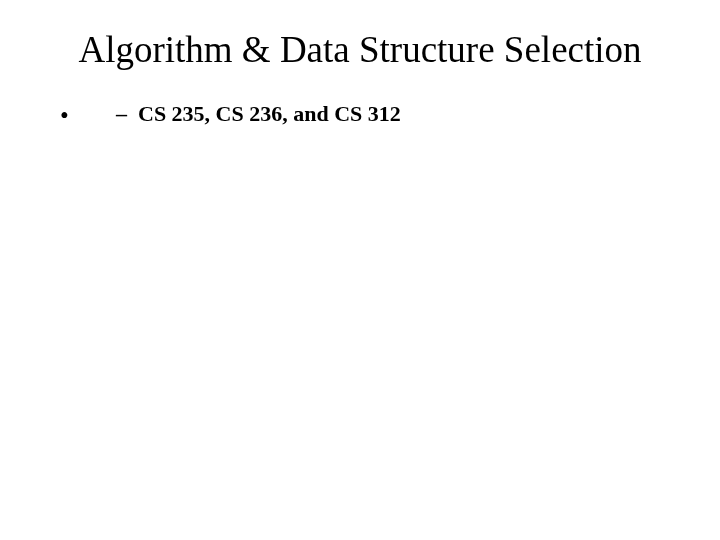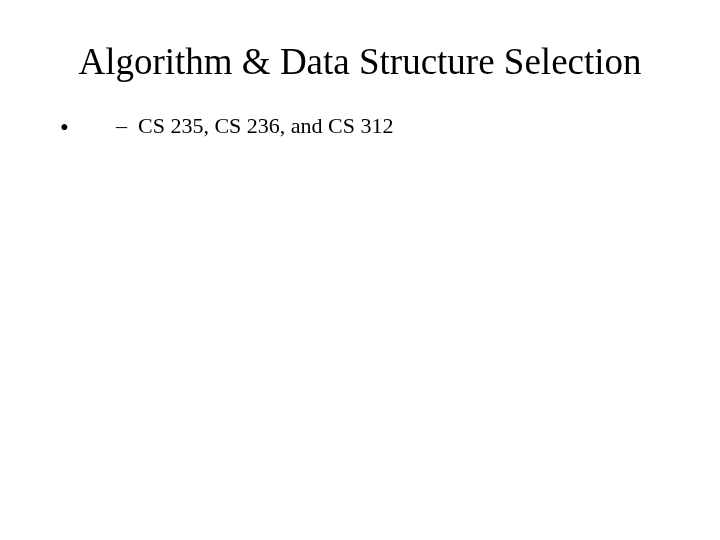--- a/index.html
+++ b/index.html
@@ -8,21 +8,21 @@
     width: 720px;
     height: 540px;
     background: #ffffff;
     font-family: "Times New Roman", Times, serif;
     color: #000000;
   }
   .slide {
     width: 720px;
     height: 540px;
     box-sizing: border-box;
-    padding: 40px 50px 0 50px;
+    padding: 28px 50px 0 50px;
   }
   .title {
     text-align: center;
     font-size: 37px;
     line-height: 1.2;
     margin: 0 0 28px 0;
     font-weight: normal;
   }
   ul.level1 {
     list-style: none;
@@ -40,20 +40,21 @@
     content: "•";
     position: absolute;
     left: 0;
     top: 0;
     font-size: 25px;
   }
   ul.level2 {
     list-style: none;
     padding: 0;
     margin: 6px 0 16px 28px;
+    font-weight: bold;
   }
   ul.level2 > li {
     position: relative;
     padding-left: 22px;
     font-size: 22px;
     line-height: 1.25;
   }
   ul.level2 > li::before {
     content: "–";
     position: absolute;

